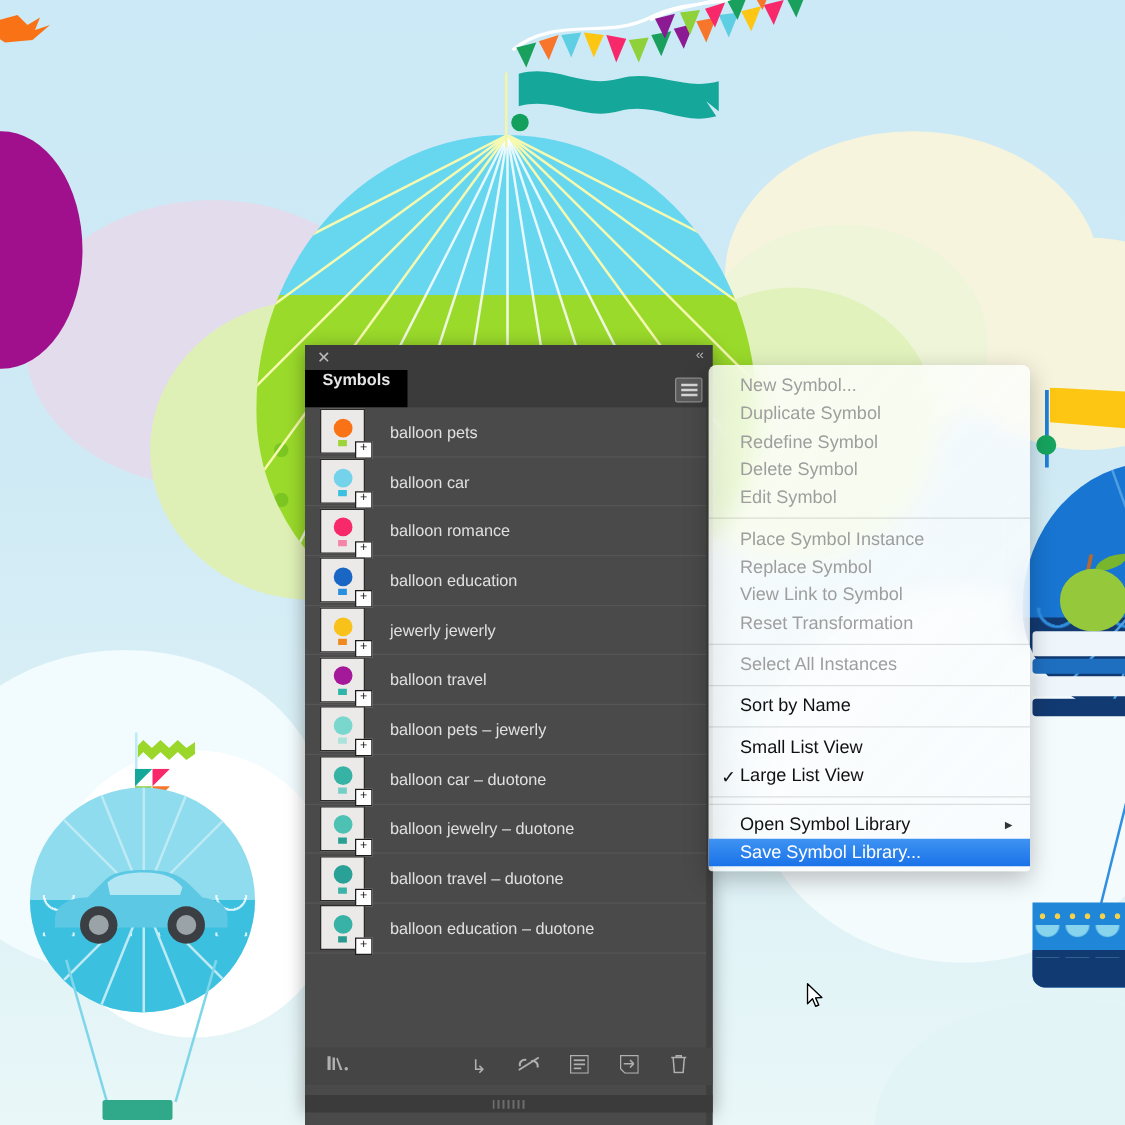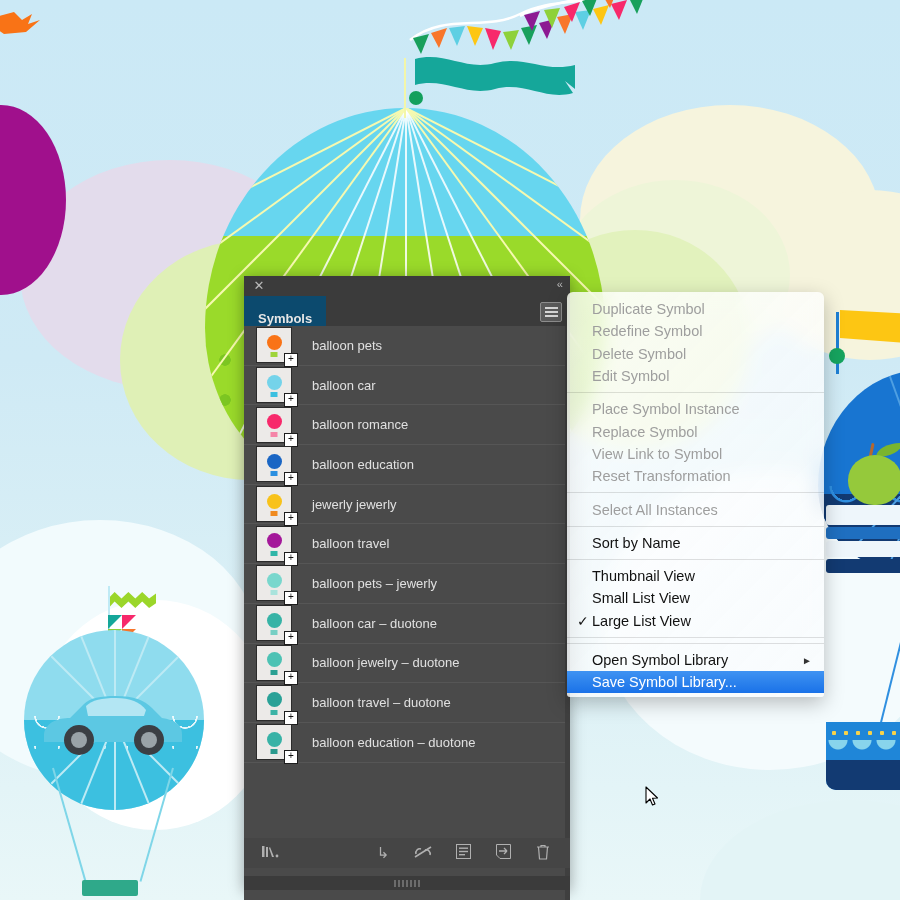--- a/index.html
+++ b/index.html
@@ -66,22 +66,22 @@
      background-image:radial-gradient(circle,#f6d24a 2px,transparent 2.5px);background-size:12px 6px;}
   .edu-rope{position:absolute;background:#2f8fe0;width:2px;}
 
   
   .panel{position:absolute;left:244px;top:276px;width:326px;height:614px;background:#454545;
      box-shadow:0 2px 14px rgba(0,0,0,.35);}
   .panel-topbar{height:20px;background:#3b3b3b;position:relative;}
   .p-close{position:absolute;left:8px;top:3px;width:14px;height:14px;color:#b9b9b9;font-size:13px;line-height:14px;text-align:center;}
   .p-collapse{position:absolute;right:8px;top:2px;color:#b9b9b9;font-size:11px;letter-spacing:-1px;}
   .tabbar{height:30px;background:#3b3b3b;position:relative;}
-  .tab{position:absolute;left:0;top:0;height:30px;padding:0 14px;background:#0c4a6e;color:#e6e6e6;
-     font-size:13px;font-weight:bold;display:flex;align-items:flex-end;}
+  .tab{position:absolute;left:0;top:0;height:30px;padding:0 14px;background:#000000;color:#e6e6e6;
+     font-size:13px;font-weight:bold;display:flex;align-items:flex-start;}
   .hambtn{position:absolute;right:8px;top:6px;width:20px;height:18px;border:1px solid #8d8d8d;border-radius:2px;
      display:flex;flex-direction:column;justify-content:center;align-items:center;gap:2px;background:#5a5a5a;}
   .hambtn i{display:block;width:13px;height:2px;background:#d6d6d6;}
   .list{position:absolute;left:0;top:50px;width:326px;height:808px;background:#4a4a4a;}
   .row{position:relative;height:39.7px;display:flex;align-items:center;border-bottom:1px solid #565656;box-sizing:border-box;}
   .thumb{position:relative;margin-left:12px;width:34px;height:34px;background:#eceae8;border:1px solid #2b2b2b;
      display:flex;align-items:center;justify-content:center;}
   .tball{width:15px;height:15px;border-radius:50%;position:relative;top:-3px;}
   .tbask{position:absolute;left:50%;transform:translateX(-50%);bottom:5px;width:7px;height:5px;}
   .plus{position:absolute;right:-7px;bottom:-5px;width:12px;height:12px;background:#fff;border:1px solid #1d1d1d;
@@ -383,20 +383,23 @@
           </svg>
       </div>
     </div>
     <div class="panel-grip">
         <div class="grip"></div>
       </div>
   </div>
 
   <div class="ctxmenu" id="ctxmenu">
       <div class="mi dis">
+        <span>New Symbol...</span>
+      </div>
+      <div class="mi dis">
         <span>Duplicate Symbol</span>
       </div>
       <div class="mi dis">
         <span>Redefine Symbol</span>
       </div>
       <div class="mi dis">
         <span>Delete Symbol</span>
       </div>
       <div class="mi dis">
         <span>Edit Symbol</span>
@@ -416,23 +419,20 @@
       </div>
       <div class="msep"></div>
       <div class="mi dis">
         <span>Select All Instances</span>
       </div>
       <div class="msep"></div>
       <div class="mi">
         <span>Sort by Name</span>
       </div>
       <div class="msep"></div>
-      <div class="mi">
-        <span>Thumbnail View</span>
-      </div>
       <div class="mi">
         <span>Small List View</span>
       </div>
       <div class="mi">
         <span class="chk">✓</span>
         <span>Large List View</span>
       </div>
       <div class="msep"></div>
       <div class="msep"></div>
       <div class="mi">

